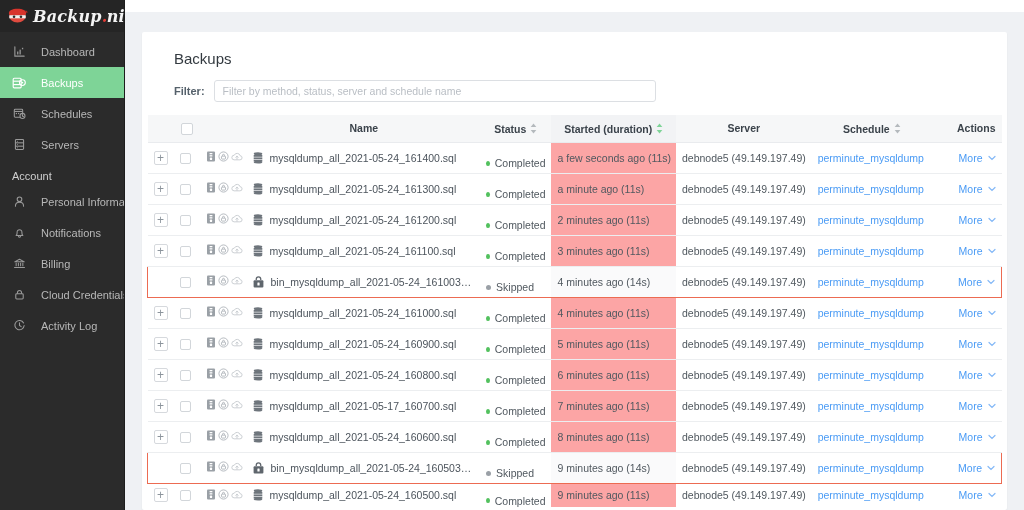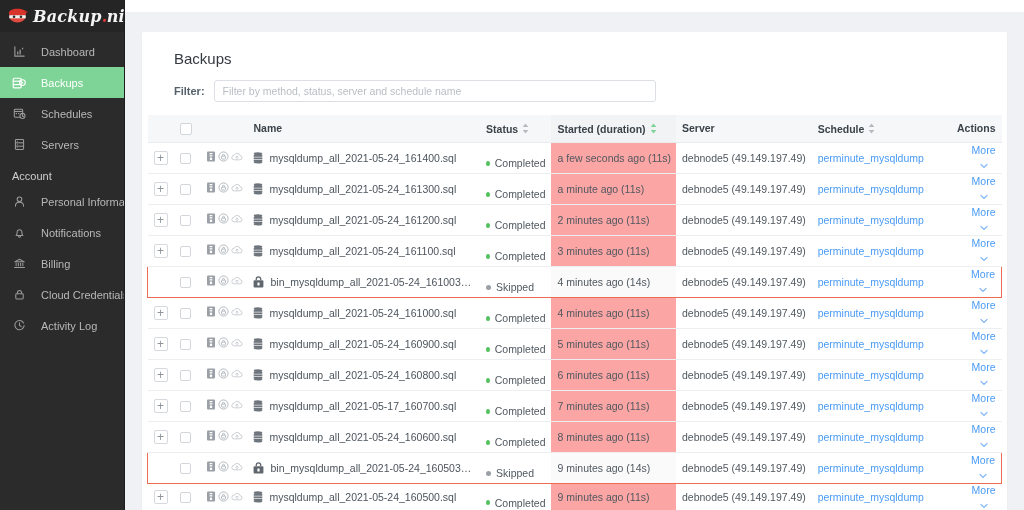--- a/index.html
+++ b/index.html
@@ -96,21 +96,21 @@
   }
   .filter-input::placeholder { color: #b9bec4; }
 
   
   .tbl-wrap { margin-top: 13px; padding: 0 5px 0 5px; }
   table { width: 100%; border-collapse: collapse; table-layout: fixed; }
   thead th {
     background: #f6f7f8;
     font-size: 10.5px; font-weight: bold;
     color: #3b434b;
-    text-align: left;
+    text-align: center;
     height: 27px;
     padding: 0 6px;
     border-bottom: 1px solid #e9ebee;
     white-space: nowrap;
   }
   thead th.sorted-col { background: #f2f3f5; margin-left: 40px; }
   th .sort {
     display: inline-block; margin-left: 4px; position: relative; top: 1px;
   }
   td {
@@ -155,21 +155,21 @@
   .name-cell { display: flex; align-items: center; gap: 6px; }
   .name-cell .ficon { flex: 0 0 auto; display:flex; }
   .name-text { color: #4c545c; overflow:hidden; text-overflow: ellipsis; }
 
   .status-cell { display:flex; align-items:center; gap:5px;margin-top:11px; }
   .dot { width: 5px; height: 5px; border-radius: 50%; display:inline-block; }
   .dot.ok { background: #52c15e; }
   .dot.skip { background: #9aa0a6; }
 
   a.link { color: #4a9bf5; text-decoration: none; cursor:pointer; }
-  .more { color: #4a9bf5; display:inline-flex; align-items:center; gap:5px; cursor:pointer;flex-direction:column; }
+  .more { color: #4a9bf5; display:inline-flex; align-items:center; gap:5px; cursor:pointer; }
   .more .cv { color:#84b8f7; font-size:9px; }
 
   
   tr.flagged td {
     border-top: 1px solid #ec6b52;
     border-bottom: 1px solid #ec6b52;
     background: #ffffff;
   }
   tr.flagged td:first-child { border-left: 1px solid #ec6b52; }
   tr.flagged td:last-child  { border-right: 1px solid #ec6b52; }

